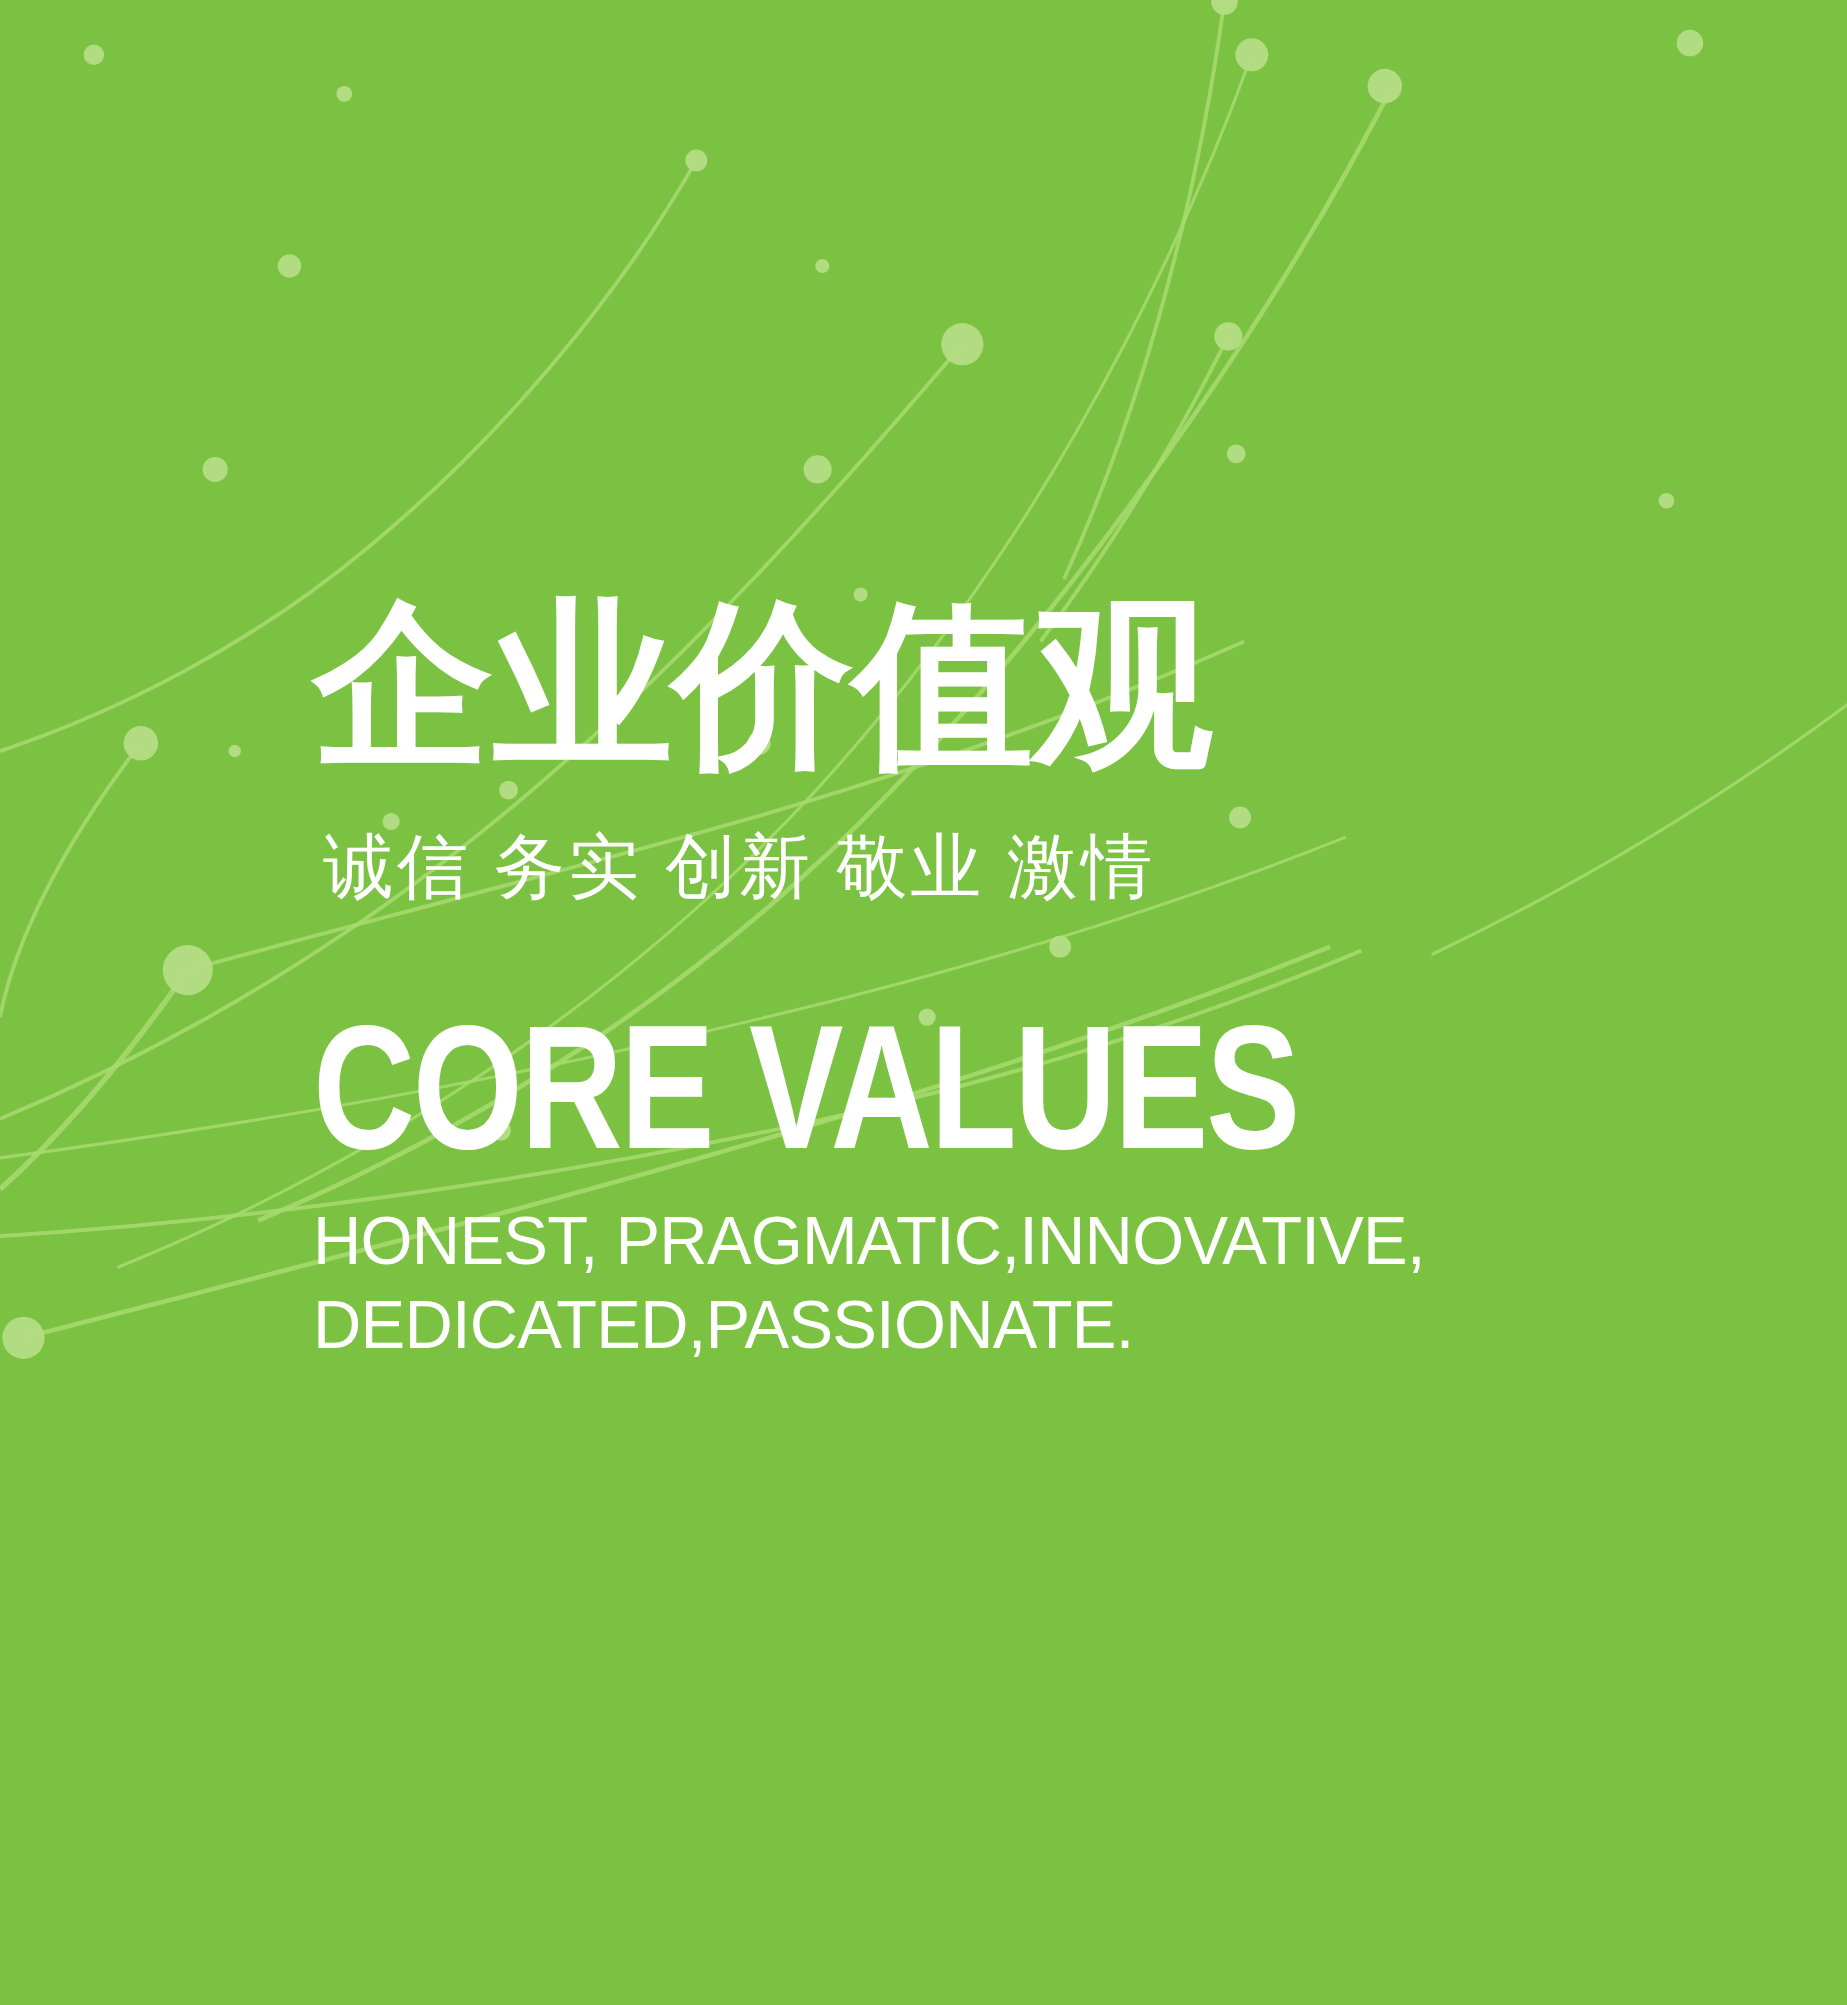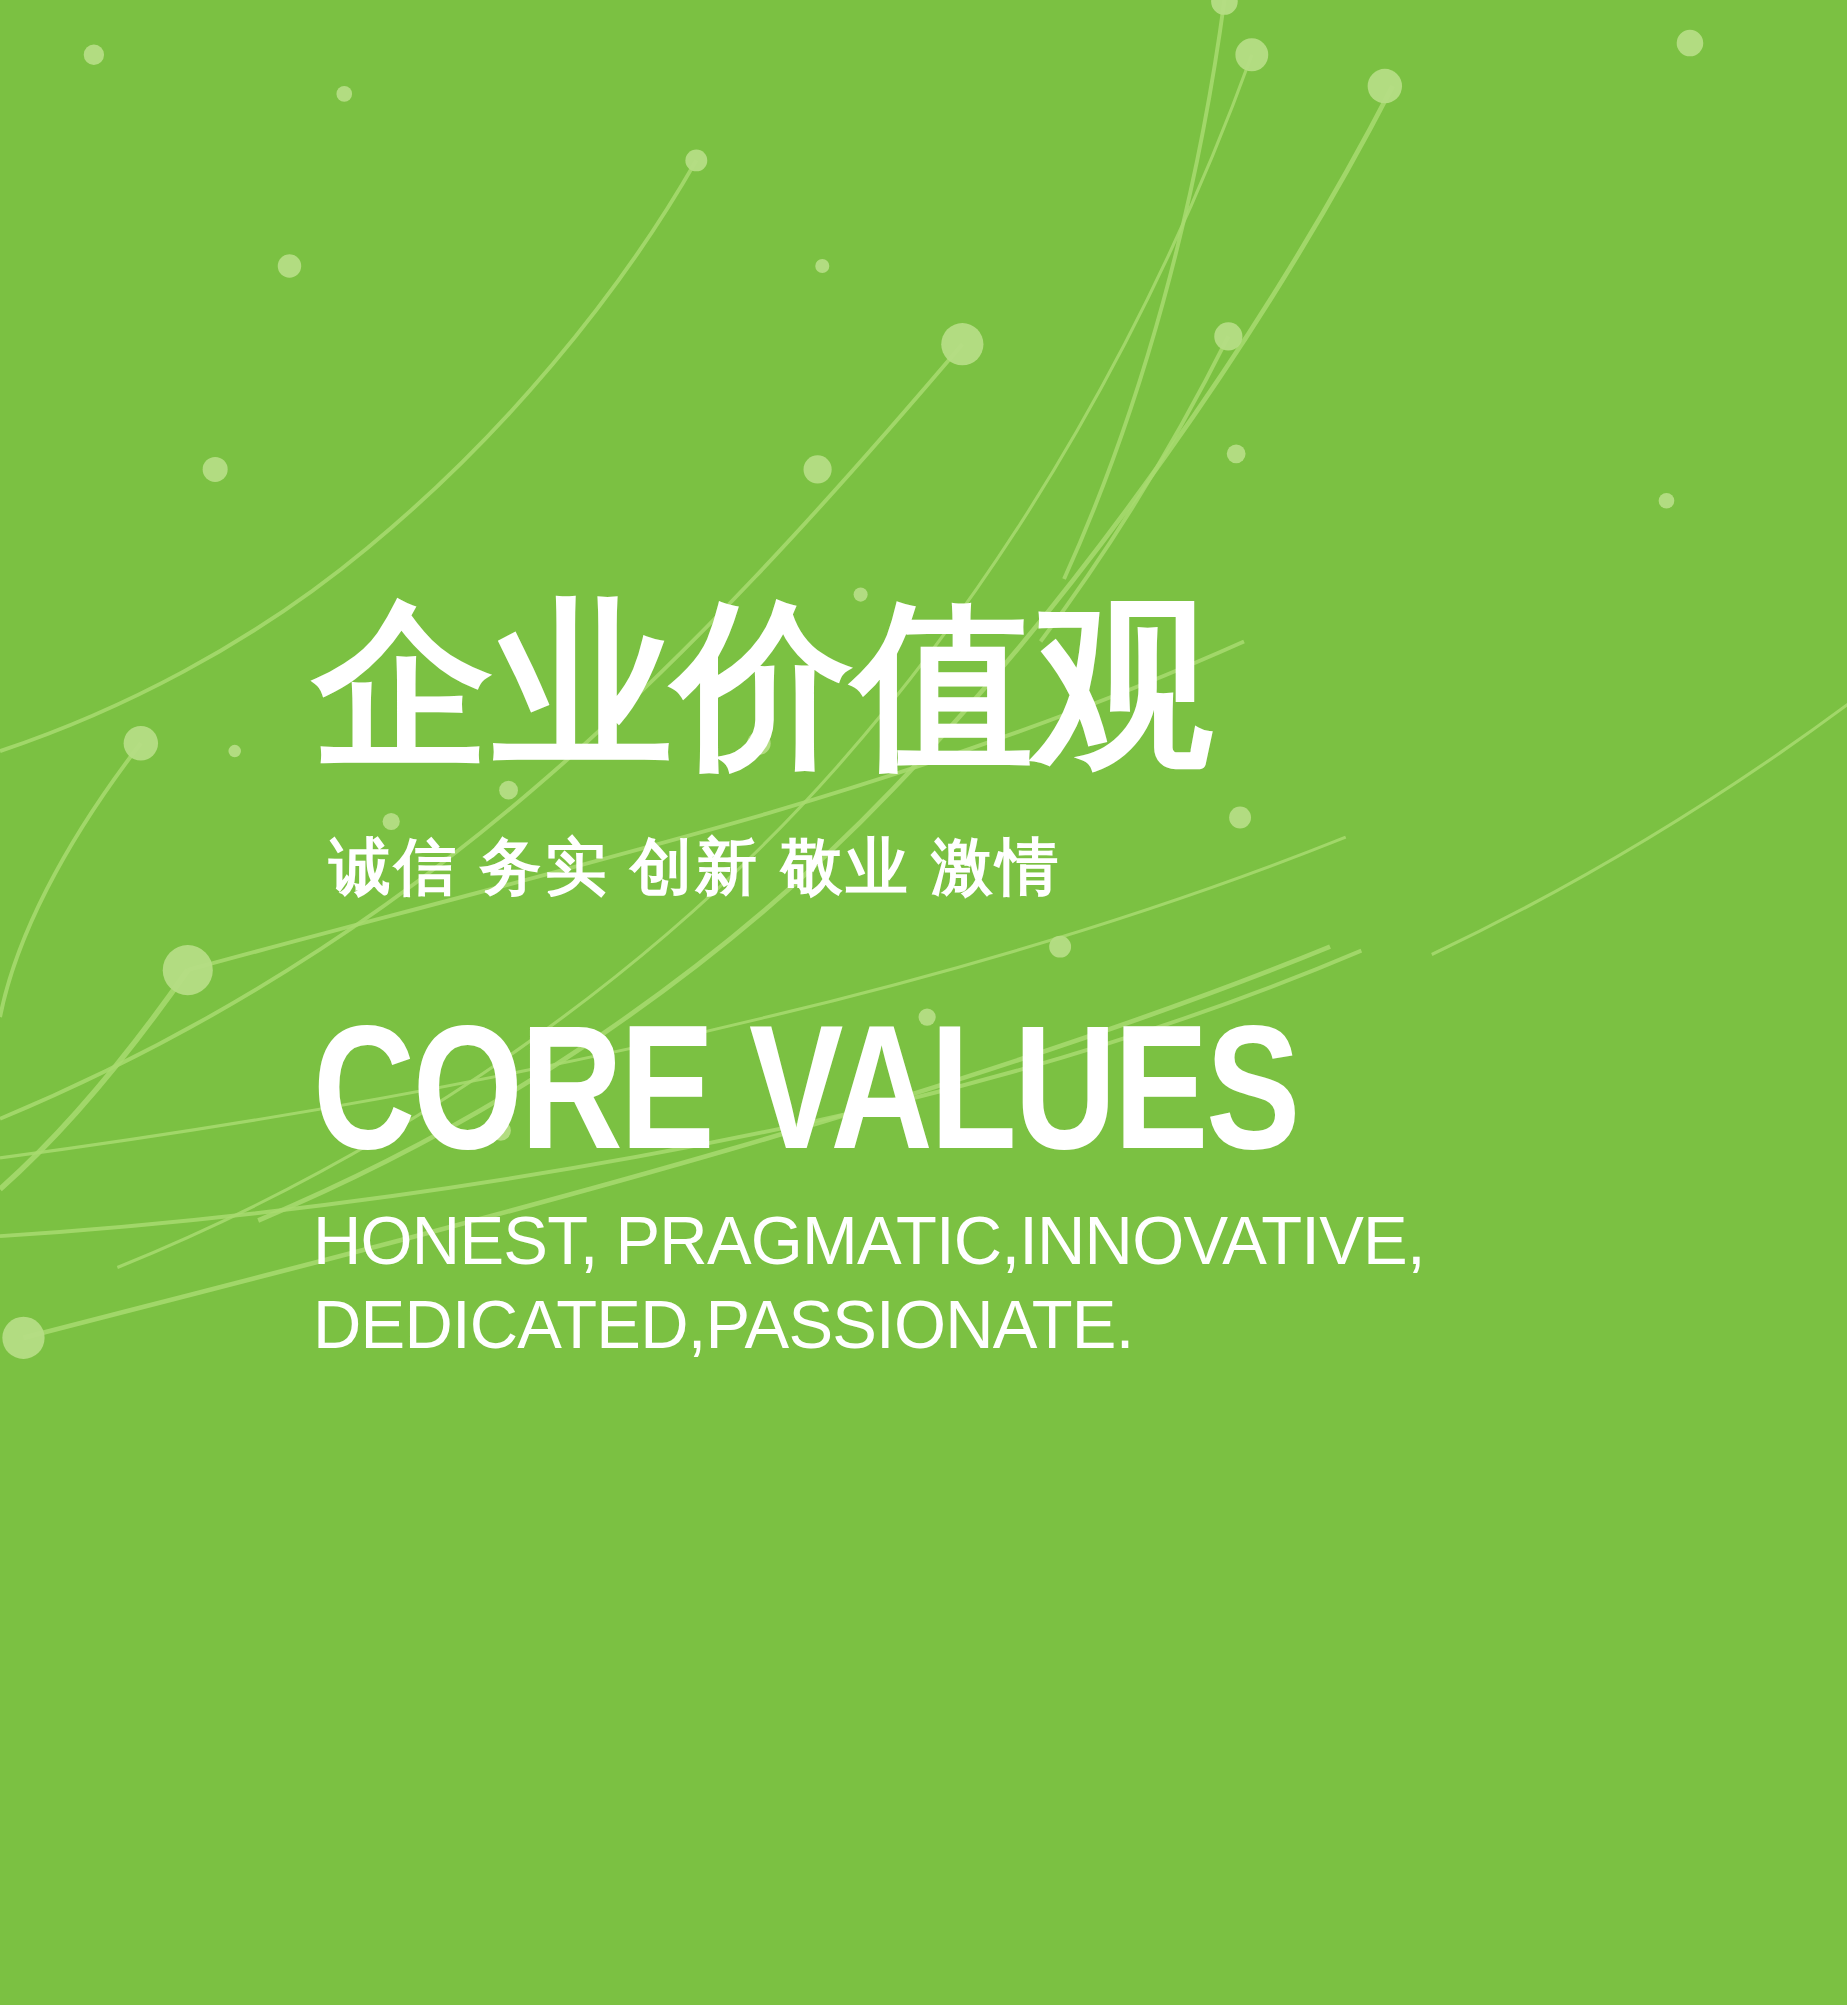--- a/index.html
+++ b/index.html
@@ -42,25 +42,25 @@
     letter-spacing: 0px;
     white-space: nowrap;
     margin: 0;
     padding: 0;
     transform: scaleX(1.0);
     transform-origin: left top;
   }
   .subtitle-cn {
     color: #ffffff;
     font-family: "Liberation Sans", "DejaVu Sans", sans-serif;
-    font-weight: bold;
-    font-size: 62px;
+    font-weight: normal;
+    font-size: 71px;
     line-height: 117px;
     white-space: nowrap;
-    margin: 16px;
+    margin: 10px;
     padding: 0;
     margin-top: 33px;
     letter-spacing: 3.1px;
   }
   .heading-en {
     color: #ffffff;
     font-family: "Liberation Sans", "DejaVu Sans", sans-serif;
     font-weight: bold;
     font-size: 177px;
     line-height: 156px;

